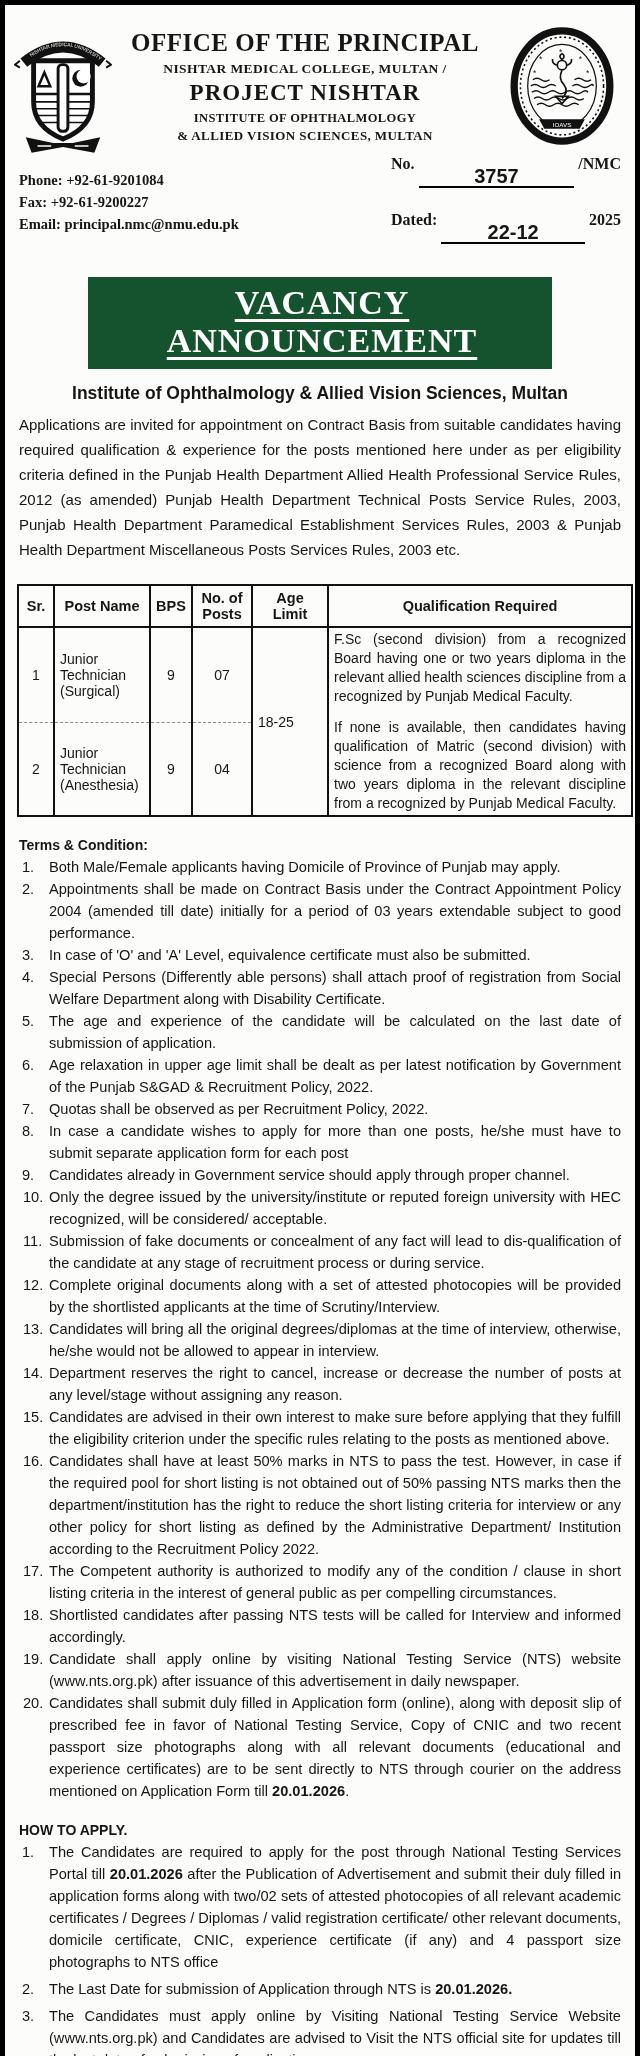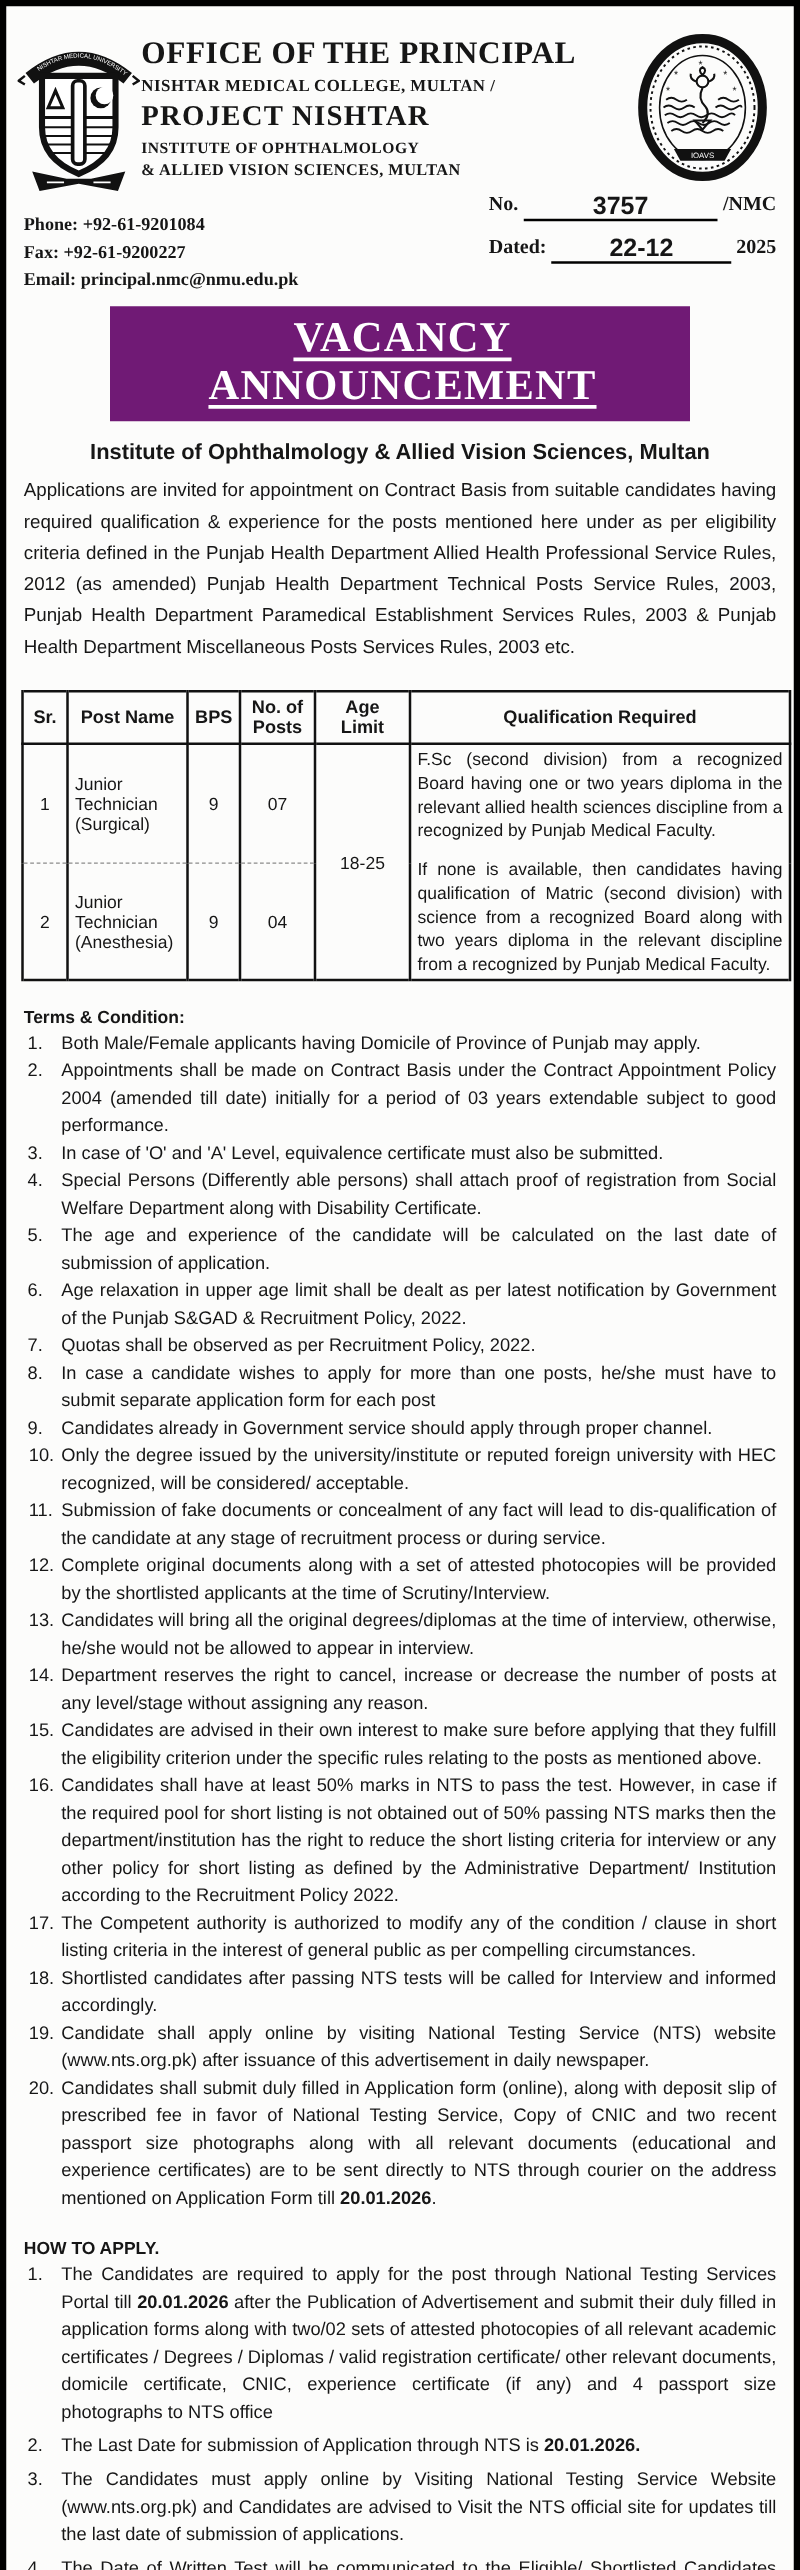--- a/index.html
+++ b/index.html
@@ -8,62 +8,62 @@
     width:640px; height:2056px; margin:0 auto;
     background:#fcfcfb; color:#161616;
     border:5px solid #000; border-bottom:none;
     display:flex; flex-direction:column;
     font-family:"Liberation Sans", sans-serif;
     overflow:hidden;
   }
   
   .hdr{ display:flex; padding:16px 8px 0 8px; }
   .crest{ width:100px; flex:0 0 100px; display:flex; justify-content:center; }
-  .titles{ flex:1 1 auto; text-align:left; padding-top:8px;
+  .titles{ flex:1 1 auto; text-align:center; padding-top:8px;
            font-family:"Liberation Serif", serif; font-weight:bold; }
   .t-office{ font-size:25px; letter-spacing:.5px; }
   .t-college{ font-size:13.5px; margin-top:4px; letter-spacing:.4px; }
   .t-director{ font-size:23px; margin-top:3px; letter-spacing:1px; }
   .t-inst1{ font-size:12.5px; margin-top:5px; letter-spacing:.4px; }
   .t-inst2{ font-size:13px; margin-top:2px; letter-spacing:.4px; }
   .sealbox{ width:130px; flex:0 0 130px; display:flex; justify-content:center; padding-top:6px; }
   
   .refrow{ display:flex; padding:2px 14px 0 14px; margin-top:-28px; }
   .contact{ font-family:"Liberation Serif", serif; font-weight:bold; font-size:14.5px;
             line-height:22px; padding-top:26px; }
   .refs{ margin-left:auto; width:230px; font-family:"Liberation Serif", serif;
          font-weight:bold; font-size:16px; padding-top:12px; }
   .refline{ display:flex; align-items:flex-start; margin-bottom:12px; }
   .refline .lbl{ white-space:nowrap; }
   .refline .val{ flex:1; text-align:center; border-bottom:2px solid #000;
                  font-family:"Liberation Sans", sans-serif; font-weight:bold;
-                 font-size:20px; line-height:20px; margin:0 4px; }
+                 font-size:20px; line-height:20px; margin:11px 4px; }
   .refline .sfx{ white-space:nowrap; }
   
-  .banner{ width:464px; margin:10px auto 0 auto; background:#701a75; color:#fff;
+  .banner{ width:464px; margin:10px auto 0 auto; background:#14532d; color:#fff;
            text-align:center; padding:7px 0 9px 4px; }
   .banner span{ font-family:"Liberation Serif", serif; font-weight:bold; font-size:34px;
                 letter-spacing:1px; text-decoration:underline; text-underline-offset:5px; }
   .subtitle{ text-align:center; font-weight:bold; font-size:17.5px; margin-top:14px; }
   
   .intro{ padding:8px 14px 0 14px; font-size:15px; line-height:25px; text-align:justify; }
   
   table.posts{ border-collapse:collapse; margin:22px 12px 0 12px; width:616px;
                border:2px solid #111; }
   table.posts th, table.posts td{ border-left:2px solid #111; border-right:2px solid #111;
                padding:2px 5px; vertical-align:middle; }
   table.posts th{ font-size:14.5px; border-bottom:2px solid #111; height:42px; }
   table.posts td{ font-size:14px; }
   td.c{ text-align:center; }
   tr.r1 td{ border-bottom:1px dashed #8a8a8a; height:92px; }
   tr.r2 td{ height:90px; }
   td.qual{ text-align:justify; font-size:13.8px; line-height:19px; padding:5px 7px;
            vertical-align:top; }
   td.qual p+p{ margin-top:12px; }
-  td.age{ text-align:center; font-size:14px; vertical-align:middle; border-bottom:2px solid #111; }
+  td.age{ font-size:14px; vertical-align:middle; border-bottom:2px solid #111; }
   
   .secwrap{ padding:0 14px; }
   .sec-h{ font-weight:bold; font-size:14px; margin-top:20px; }
   ul.nlist{ list-style:none; margin-top:3px; }
   ul.nlist li{ position:relative; padding-left:30px; text-align:justify;
                font-size:14.6px; line-height:22px; }
   ul.nlist li .num{ position:absolute; left:3px; top:0; width:27px; }
   ul.nlist li .num.wide{ left:4px; width:30px; }
   ul.nlist.hta li{ margin-bottom:5px; }
   b.date{ font-weight:bold; }

